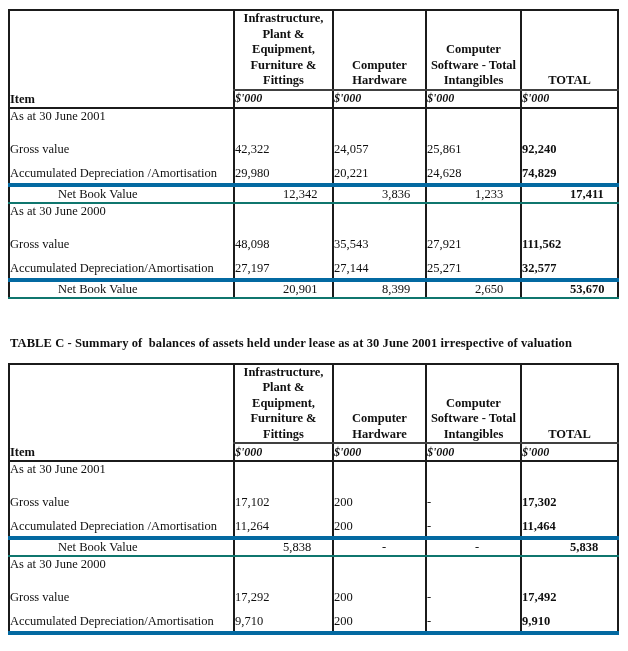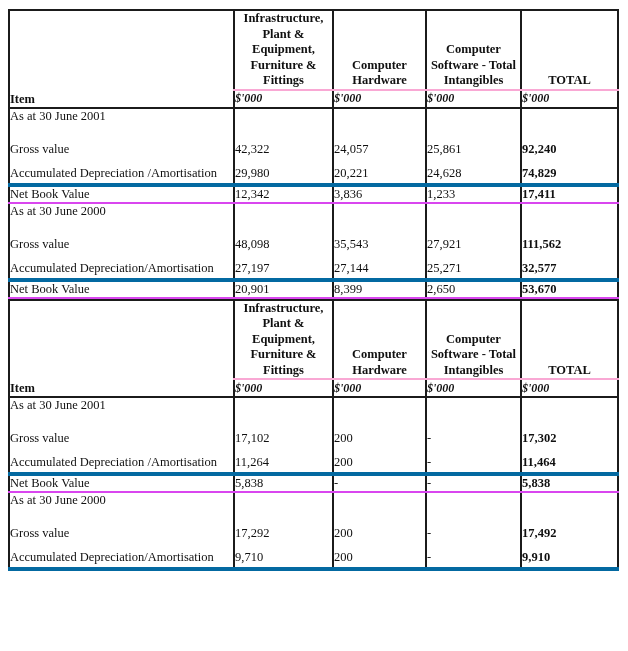--- a/index.html
+++ b/index.html
@@ -42,21 +42,21 @@
     padding: 0;
   }
   td.col-hdr {
     text-align: center;
     vertical-align: bottom;
     font-weight: bold;
     font-size: 12px;
     line-height: 1.24;
     white-space: pre-line;
     padding: 2px 2px 3px 2px;
-    border-bottom: 2px solid #f9a8d4;
+    border-bottom: 2px solid #404040;
     height: 74px;
   }
   td.item-cell {
     vertical-align: bottom;
     font-weight: bold;
     font-size: 12px;
     padding: 0 0 21px 4px;
     border-bottom: 2px solid #1b1b1b;
   }
   tr.units td {
@@ -76,21 +76,22 @@
   tr.grow td { height: 30px; vertical-align: bottom; padding-bottom: 1px; }
   tr.arow td {
     height: 23px;
     vertical-align: bottom;
     padding-bottom: 2px;
     border-bottom: 4px solid #0369a1;
   }
   tr.nbv td {
     height: 15px;
     vertical-align: middle;
-    border-bottom: 2px solid #d946ef;
+    border-bottom: 2px solid #0f766e;
+    padding-left: 48px;
   }
   td.lbl { padding-left: 4px; }
   td.num { text-align: left; padding-right: 6px; }
   td.total-col { font-weight: bold; padding-right: 8px; }
 </style>
 </head>
 <body>
 
 <div class="page">
 
@@ -183,20 +184,21 @@
         <td class="num">20,901</td>
         <td class="num">8,399</td>
         <td class="num">2,650</td>
         <td class="num total-col">53,670</td>
       </tr>
     </tbody>
       </table>
   </div>
 
   <div class="block-c">
+    <div class="tbl-title">TABLE C - Summary of  balances of assets held under lease as at 30 June 2001 irrespective of valuation</div>
 
     <table class="fin">
       <colgroup>
         <col style="width:225px">
           <col style="width:99px">
           <col style="width:93px">
           <col style="width:95px">
           <col style="width:97px">
       </colgroup>
 

